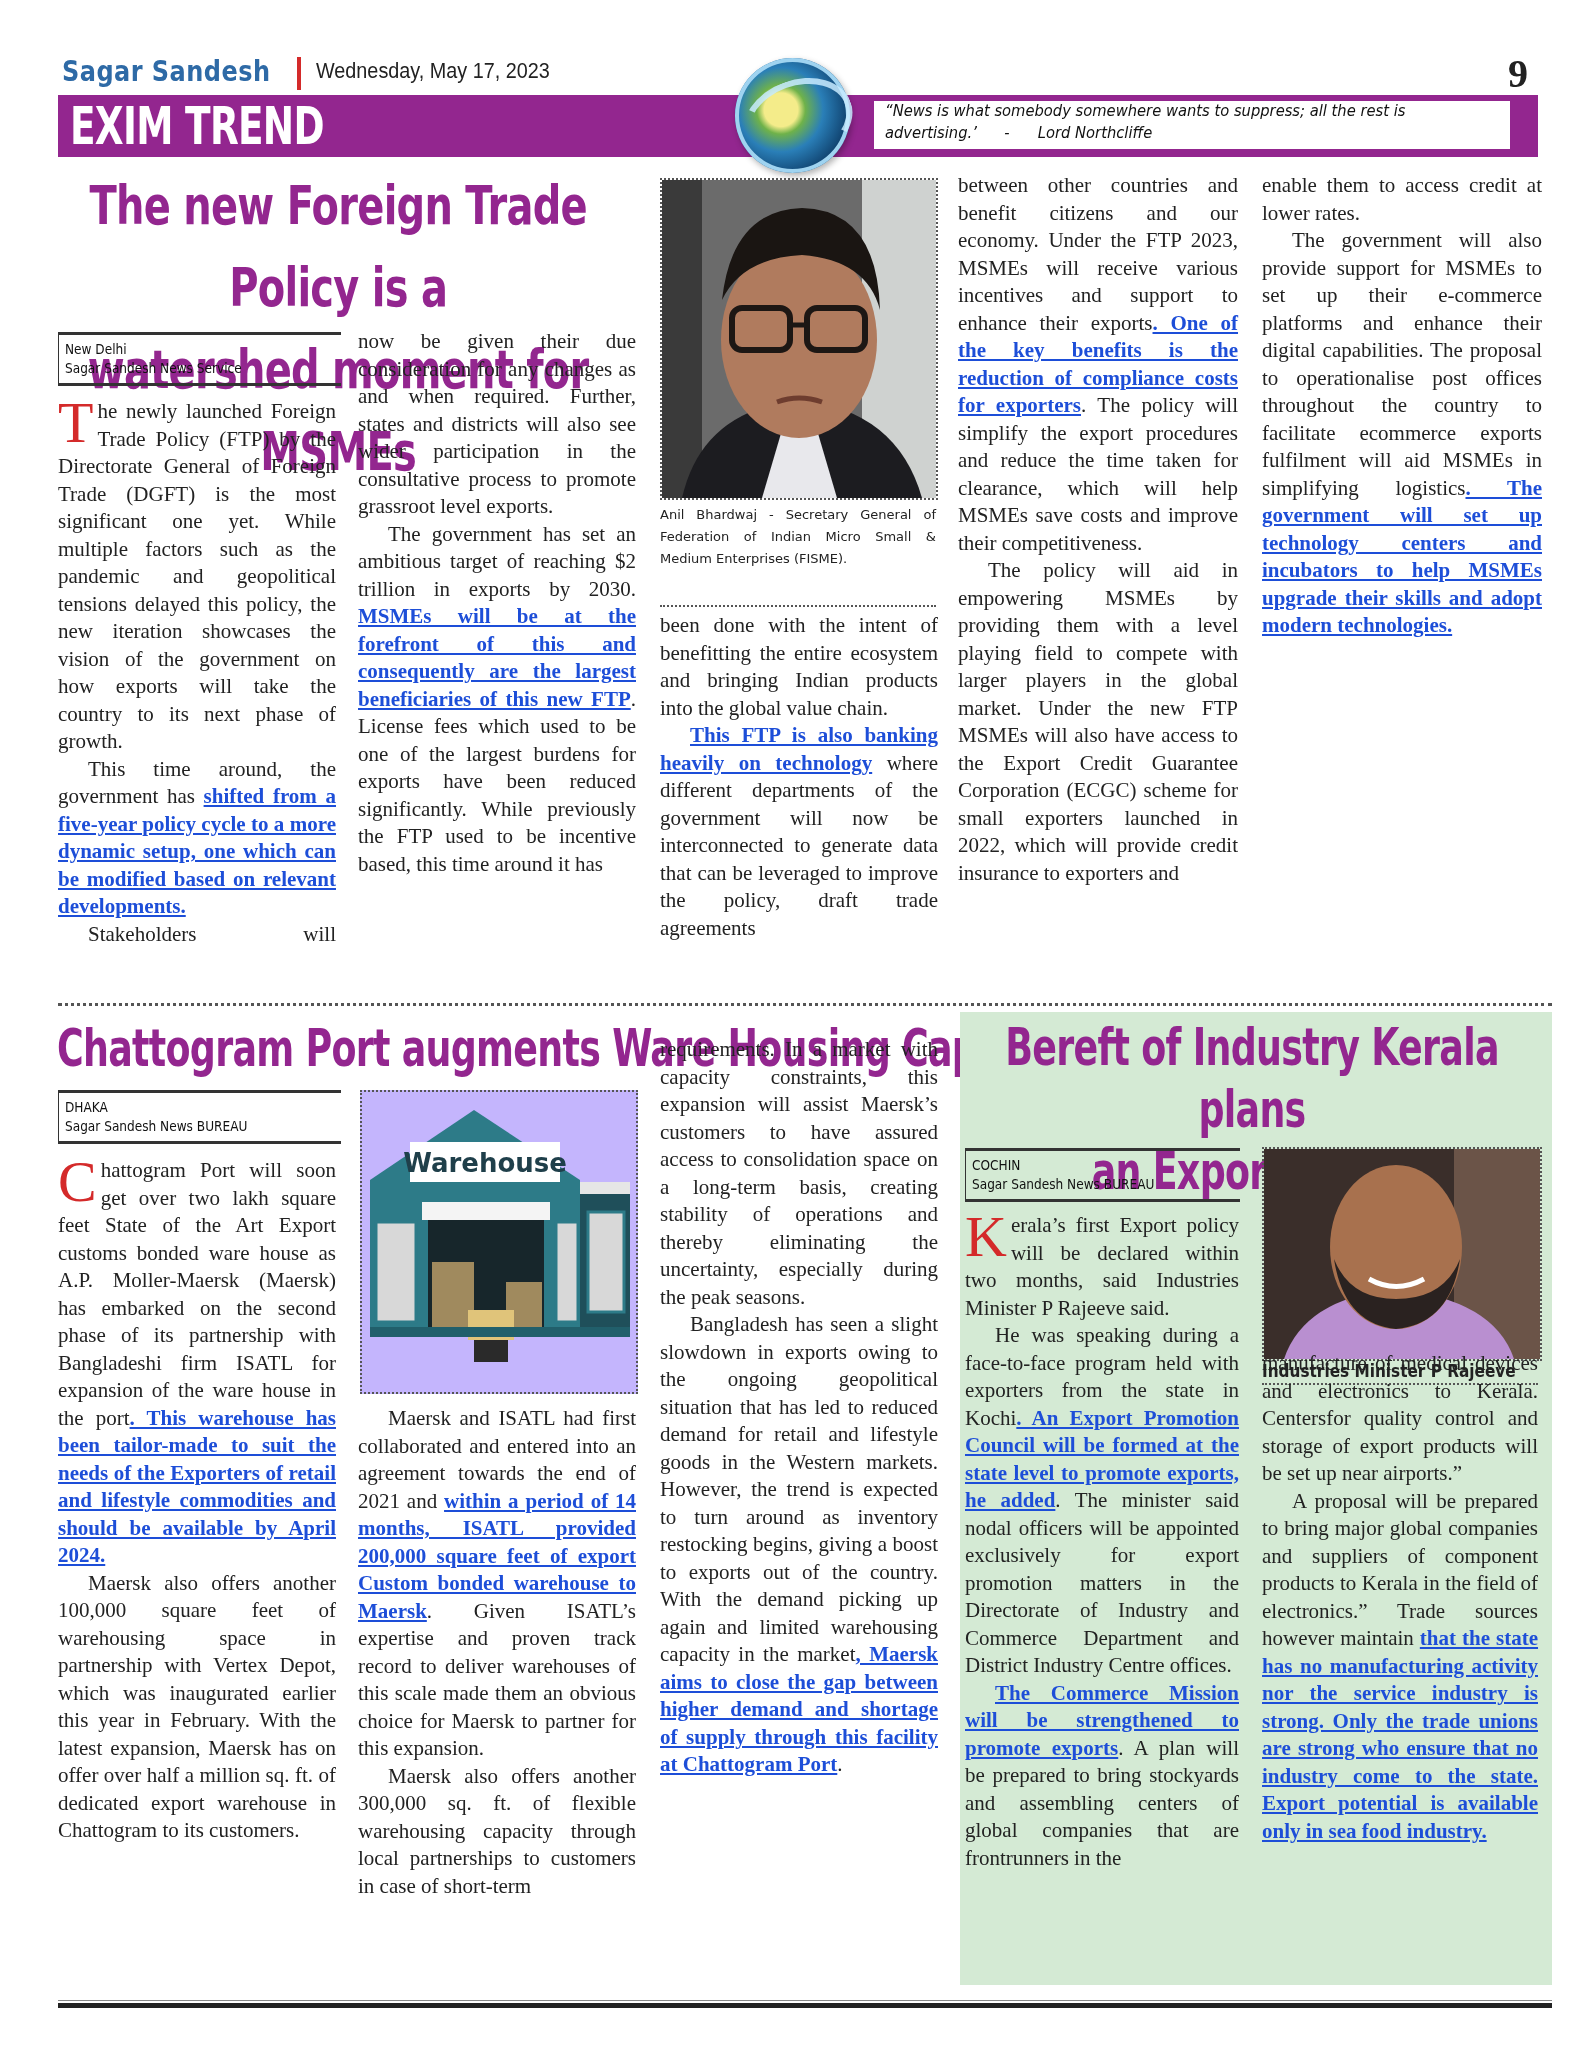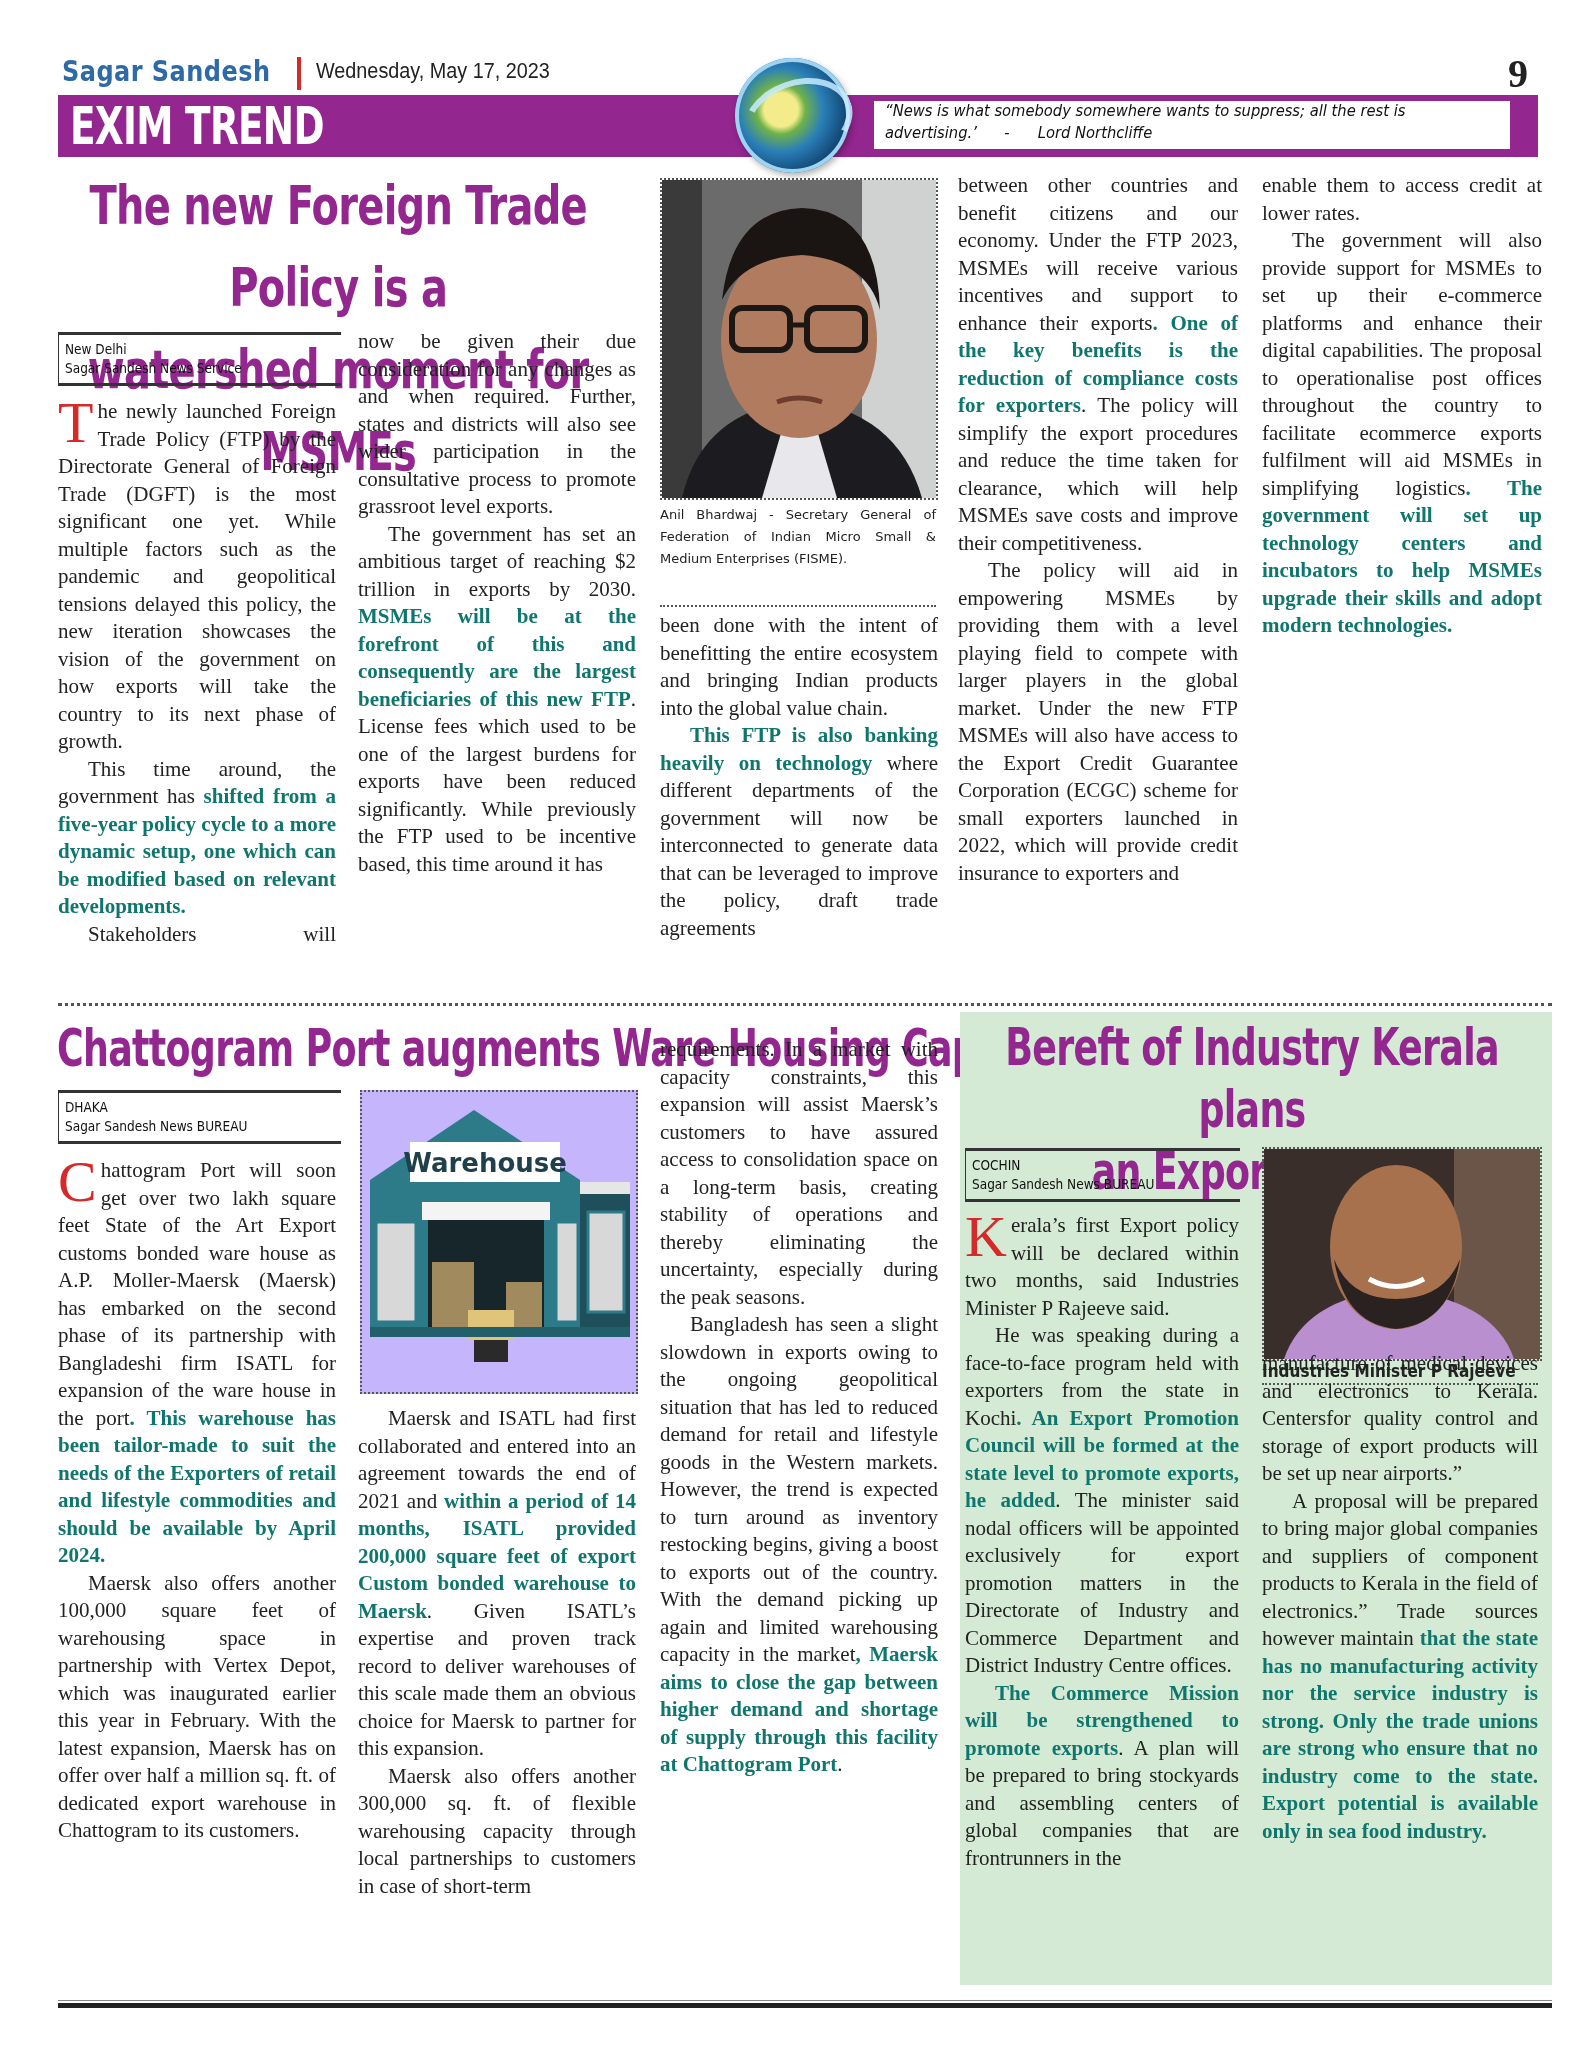--- a/index.html
+++ b/index.html
@@ -18,21 +18,21 @@
     box-shadow:0 0 0 4px #9fd3f0 inset, 2px 3px 6px rgba(0,0,0,.3);}
   .globe-arrow{left:742px;top:80px;width:100px;height:70px;border:6px solid rgba(200,235,255,.85);border-radius:50%;border-left-color:transparent;border-bottom-color:transparent;transform:rotate(-20deg);}
   .headline{font-family:"DejaVu Sans",sans-serif;font-weight:bold;color:#93268f;transform-origin:left top;letter-spacing:-1px;}
   .h1{left:57px;top:165px;width:760px;font-size:54px;line-height:82px;text-align:center;transform:scaleX(0.74);}
   .h1 span{display:block;}
   .dateline{border-top:3px solid #333;border-bottom:3px solid #333;border-left:1px solid #333;padding:5px 6px;font-family:"DejaVu Sans",sans-serif;font-size:13.5px;line-height:19px;color:#111;}
   .dateline div{transform:scaleX(0.9);transform-origin:left;white-space:nowrap;}
   .col{font-size:21px;line-height:27.5px;text-align:justify;color:#222;}
   .col p{margin:0;text-indent:30px;}
   .col p.noindent{text-indent:0;}
-  .col b{font-weight:bold;color:#0f766e;}
+  .col b{font-weight:bold;color:#1d4ed8;text-decoration:underline;}
   .dropcap{float:left;font-size:58px;line-height:44px;color:#d42a2a;margin:3px 4px 0 0;font-family:"Liberation Serif",serif;}
   .photo{border:2px dotted #555;overflow:hidden;}
   .caption{font-family:"DejaVu Sans",sans-serif;font-size:13px;line-height:22px;color:#222;text-align:justify;}
   .dotted-h{border-top:3px dotted #555;height:0;}
   .green{left:960px;top:1012px;width:592px;height:973px;background:#d4ead4;}
   .h2{left:57px;top:1012px;font-size:52px;line-height:72px;transform:scaleX(0.7);white-space:nowrap;}
   .h3{left:965px;top:1016px;width:820px;font-size:52px;line-height:62px;text-align:center;transform:scaleX(0.7);}
   .h3 span{display:block;}
   .bottom-rule{left:58px;top:2003px;width:1494px;height:5px;background:#222;}
   .bottom-rule2{left:58px;top:2000px;width:1494px;height:1px;background:#888;}

